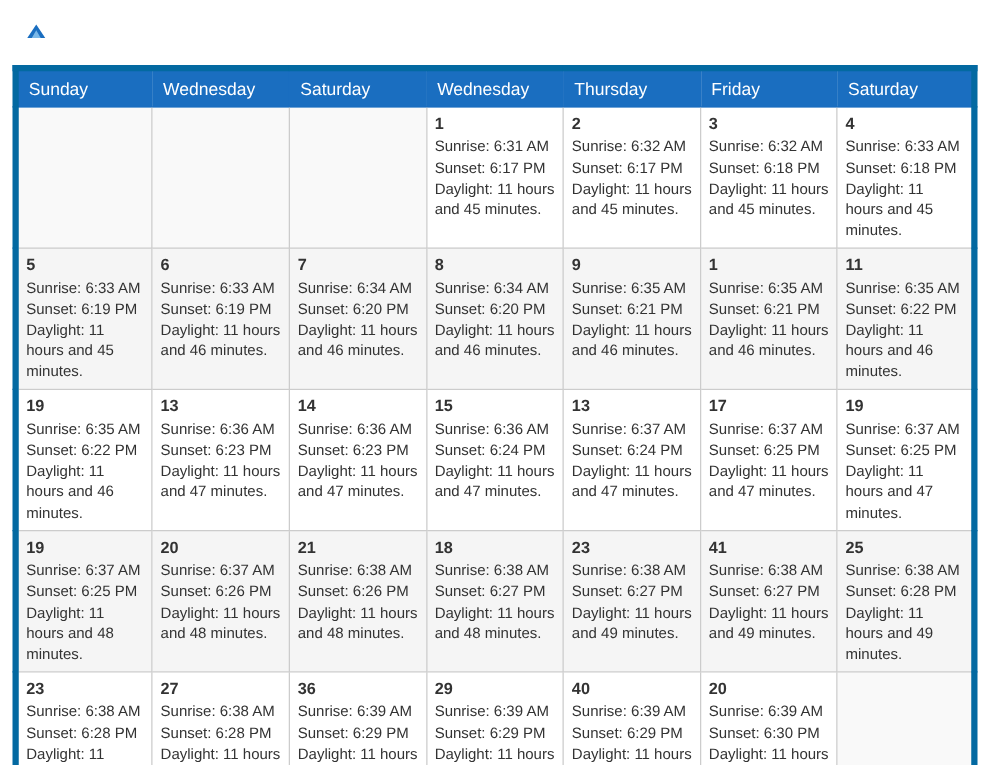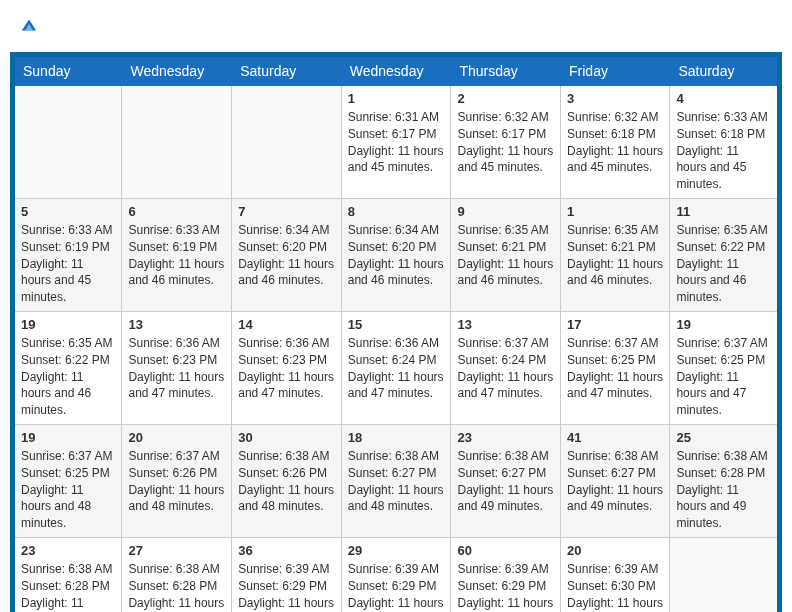--- a/index.html
+++ b/index.html
@@ -218,21 +218,21 @@
       <tr>
         <td>
           <span class="day-number">19</span>
           <div class="day-info">Sunrise: 6:37 AM<br>Sunset: 6:25 PM<br>Daylight: 11 hours and 48 minutes.</div>
         </td>
         <td>
           <span class="day-number">20</span>
           <div class="day-info">Sunrise: 6:37 AM<br>Sunset: 6:26 PM<br>Daylight: 11 hours and 48 minutes.</div>
         </td>
         <td>
-          <span class="day-number">30</span>
+          <span class="day-number">21</span>
           <div class="day-info">Sunrise: 6:38 AM<br>Sunset: 6:26 PM<br>Daylight: 11 hours and 48 minutes.</div>
         </td>
         <td>
           <span class="day-number">18</span>
           <div class="day-info">Sunrise: 6:38 AM<br>Sunset: 6:27 PM<br>Daylight: 11 hours and 48 minutes.</div>
         </td>
         <td>
           <span class="day-number">23</span>
           <div class="day-info">Sunrise: 6:38 AM<br>Sunset: 6:27 PM<br>Daylight: 11 hours and 49 minutes.</div>
         </td>
@@ -256,21 +256,21 @@
         </td>
         <td>
           <span class="day-number">36</span>
           <div class="day-info">Sunrise: 6:39 AM<br>Sunset: 6:29 PM<br>Daylight: 11 hours and 50 minutes.</div>
         </td>
         <td>
           <span class="day-number">29</span>
           <div class="day-info">Sunrise: 6:39 AM<br>Sunset: 6:29 PM<br>Daylight: 11 hours and 50 minutes.</div>
         </td>
         <td>
-          <span class="day-number">60</span>
+          <span class="day-number">40</span>
           <div class="day-info">Sunrise: 6:39 AM<br>Sunset: 6:29 PM<br>Daylight: 11 hours and 50 minutes.</div>
         </td>
         <td>
           <span class="day-number">20</span>
           <div class="day-info">Sunrise: 6:39 AM<br>Sunset: 6:30 PM<br>Daylight: 11 hours and 50 minutes.</div>
         </td>
         <td class="empty"></td>
       </tr>
     </tbody>
 </table>

